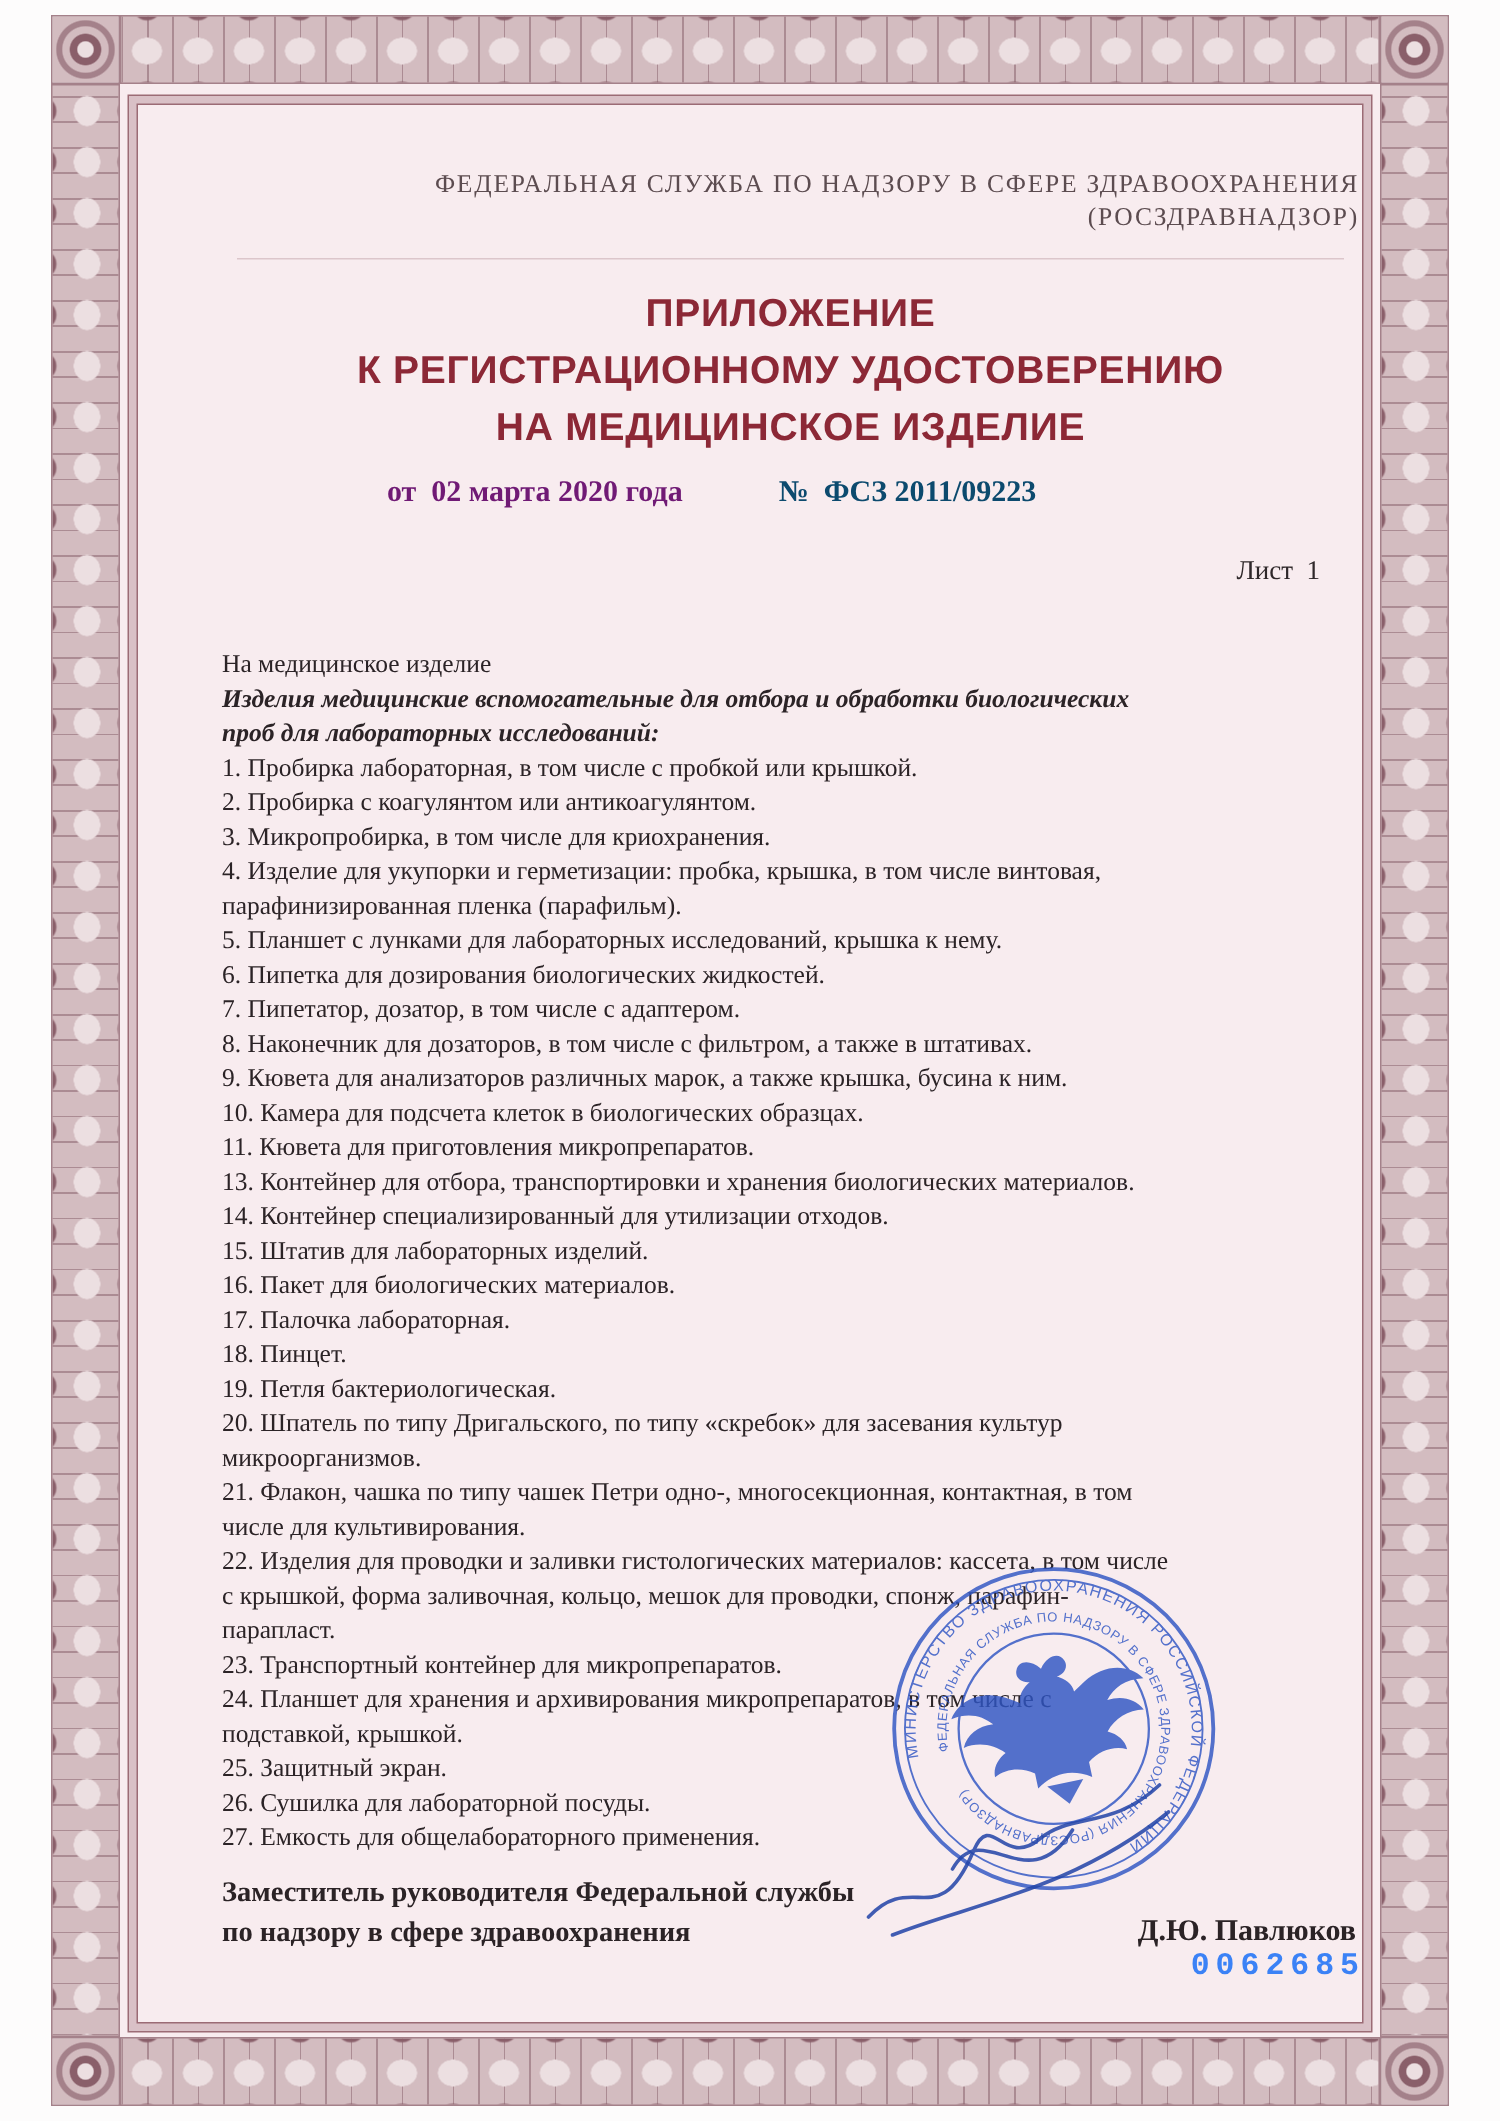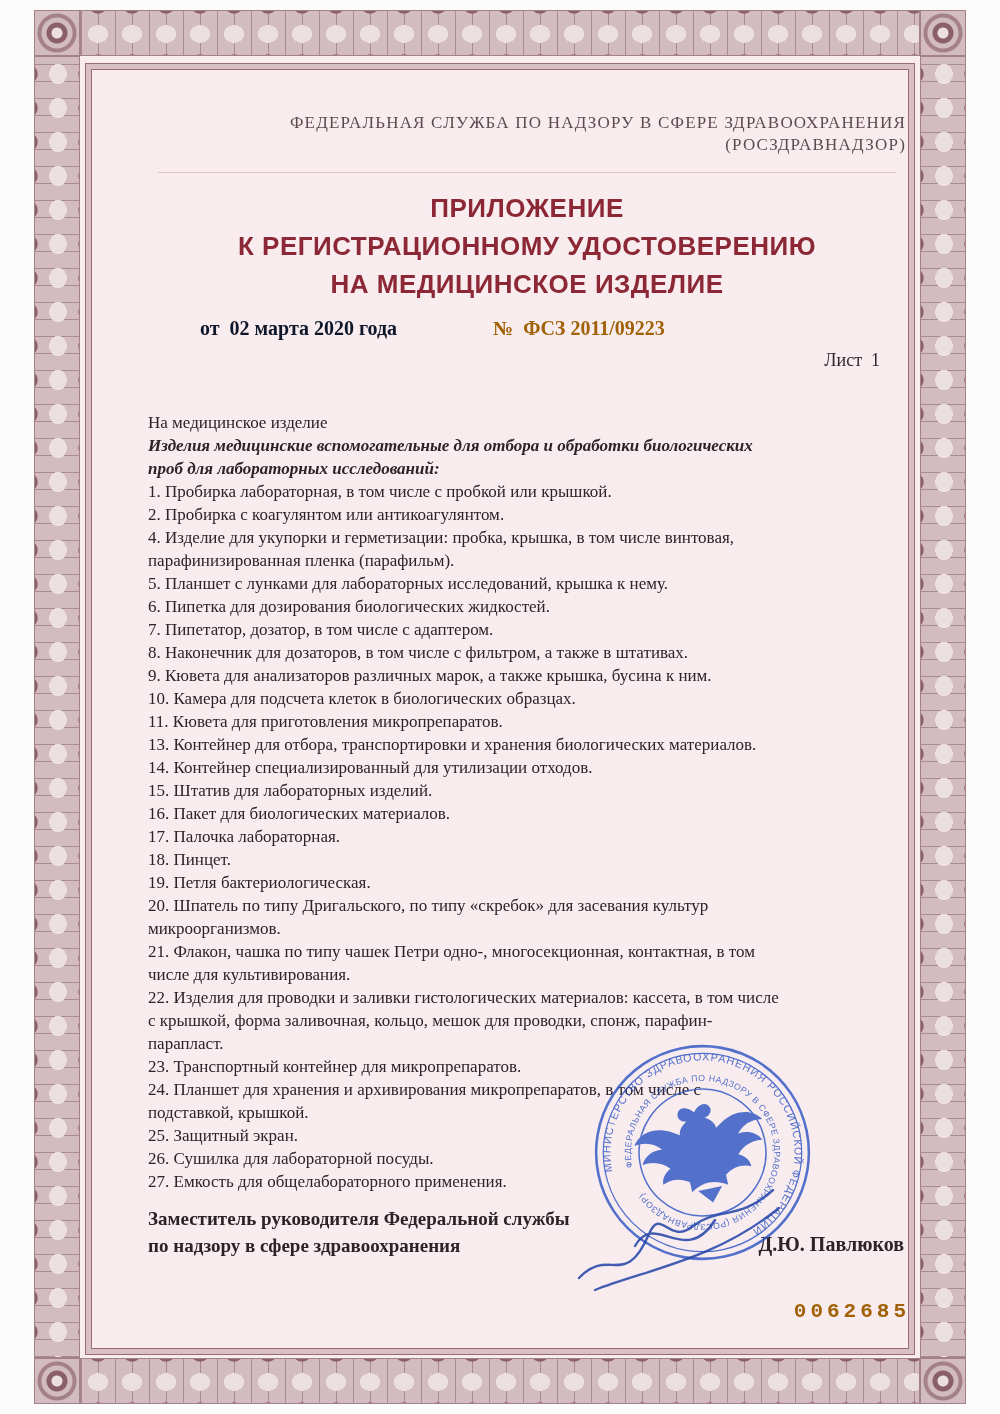--- a/index.html
+++ b/index.html
@@ -52,37 +52,37 @@
   .agency{
     text-align:right;font-size:17px;line-height:22px;letter-spacing:1.2px;color:#5c4c50;
   }
   .divider{height:1px;background:#dcc6cb;margin:16px 10px 0 10px;}
   .title{
     margin-top:16px;text-align:center;
     font-family:"Liberation Sans", sans-serif;
     font-weight:bold;font-size:26px;line-height:38px;color:#8c2836;letter-spacing:.5px;
   }
   .meta{display:flex;align-items:baseline;margin-top:12px;font-weight:bold;font-size:20px;line-height:26px;}
-  .meta .date{margin-left:52px;color:#0f172a;white-space:pre;}
-  .meta .number{margin-left:96px;color:#a16207;white-space:pre;}
-  .sheet{margin-top:8px;text-align:right;padding-right:26px;font-size:18px;line-height:22px;color:#2f282a;white-space:pre;}
+  .meta .date{margin-left:110px;color:#701a75;white-space:pre;}
+  .meta .number{margin-left:64px;color:#0c4a6e;white-space:pre;}
+  .sheet{margin-top:28px;text-align:right;padding-right:26px;font-size:18px;line-height:22px;color:#2f282a;white-space:pre;}
 
   .bodytext{margin-top:40px;font-size:17px;line-height:23px;}
   .intro{white-space:pre-line;}
   .subject{font-weight:bold;white-space:pre-line;font-style:italic;}
   .item{white-space:pre-line;}
 
   .footer{display:flex;justify-content:space-between;align-items:flex-end;margin-top:12px;}
   .signer-title{font-weight:bold;font-size:19px;line-height:27px;}
   .signer-name{font-weight:bold;font-size:20px;line-height:26px;padding-right:2px;margin-bottom:2px;}
 
   .serial{
     position:absolute;top:1300px;right:90px;z-index:4;
     font-family:"Liberation Mono", monospace;font-weight:bold;
-    font-size:21px;letter-spacing:4px;color:#a16207;
+    font-size:21px;letter-spacing:4px;color:#3b82f6;
   }
 
   .stamp{position:absolute;left:590px;top:1040px;width:225px;height:225px;z-index:4;opacity:.82;transform:rotate(-12deg);}
   .signature{position:absolute;left:565px;top:1150px;width:230px;height:150px;z-index:5;opacity:.85;}
 </style>
 </head>
 <body>
 
 <div class="page">
 
@@ -116,20 +116,21 @@
     </div>
     <div class="sheet">Лист  1</div>
 
     <div class="bodytext">
       <div class="intro">На медицинское изделие</div>
       <div class="subject">Изделия медицинские вспомогательные для отбора и обработки биологических
 проб для лабораторных исследований:</div>
       <div>
           <div class="item">1. Пробирка лабораторная, в том числе с пробкой или крышкой.</div>
           <div class="item">2. Пробирка с коагулянтом или антикоагулянтом.</div>
+          <div class="item">3. Микропробирка, в том числе для криохранения.</div>
           <div class="item">4. Изделие для укупорки и герметизации: пробка, крышка, в том числе винтовая,
 парафинизированная пленка (парафильм).</div>
           <div class="item">5. Планшет с лунками для лабораторных исследований, крышка к нему.</div>
           <div class="item">6. Пипетка для дозирования биологических жидкостей.</div>
           <div class="item">7. Пипетатор, дозатор, в том числе с адаптером.</div>
           <div class="item">8. Наконечник для дозаторов, в том числе с фильтром, а также в штативах.</div>
           <div class="item">9. Кювета для анализаторов различных марок, а также крышка, бусина к ним.</div>
           <div class="item">10. Камера для подсчета клеток в биологических образцах.</div>
           <div class="item">11. Кювета для приготовления микропрепаратов.</div>
           <div class="item">13. Контейнер для отбора, транспортировки и хранения биологических материалов.</div>

